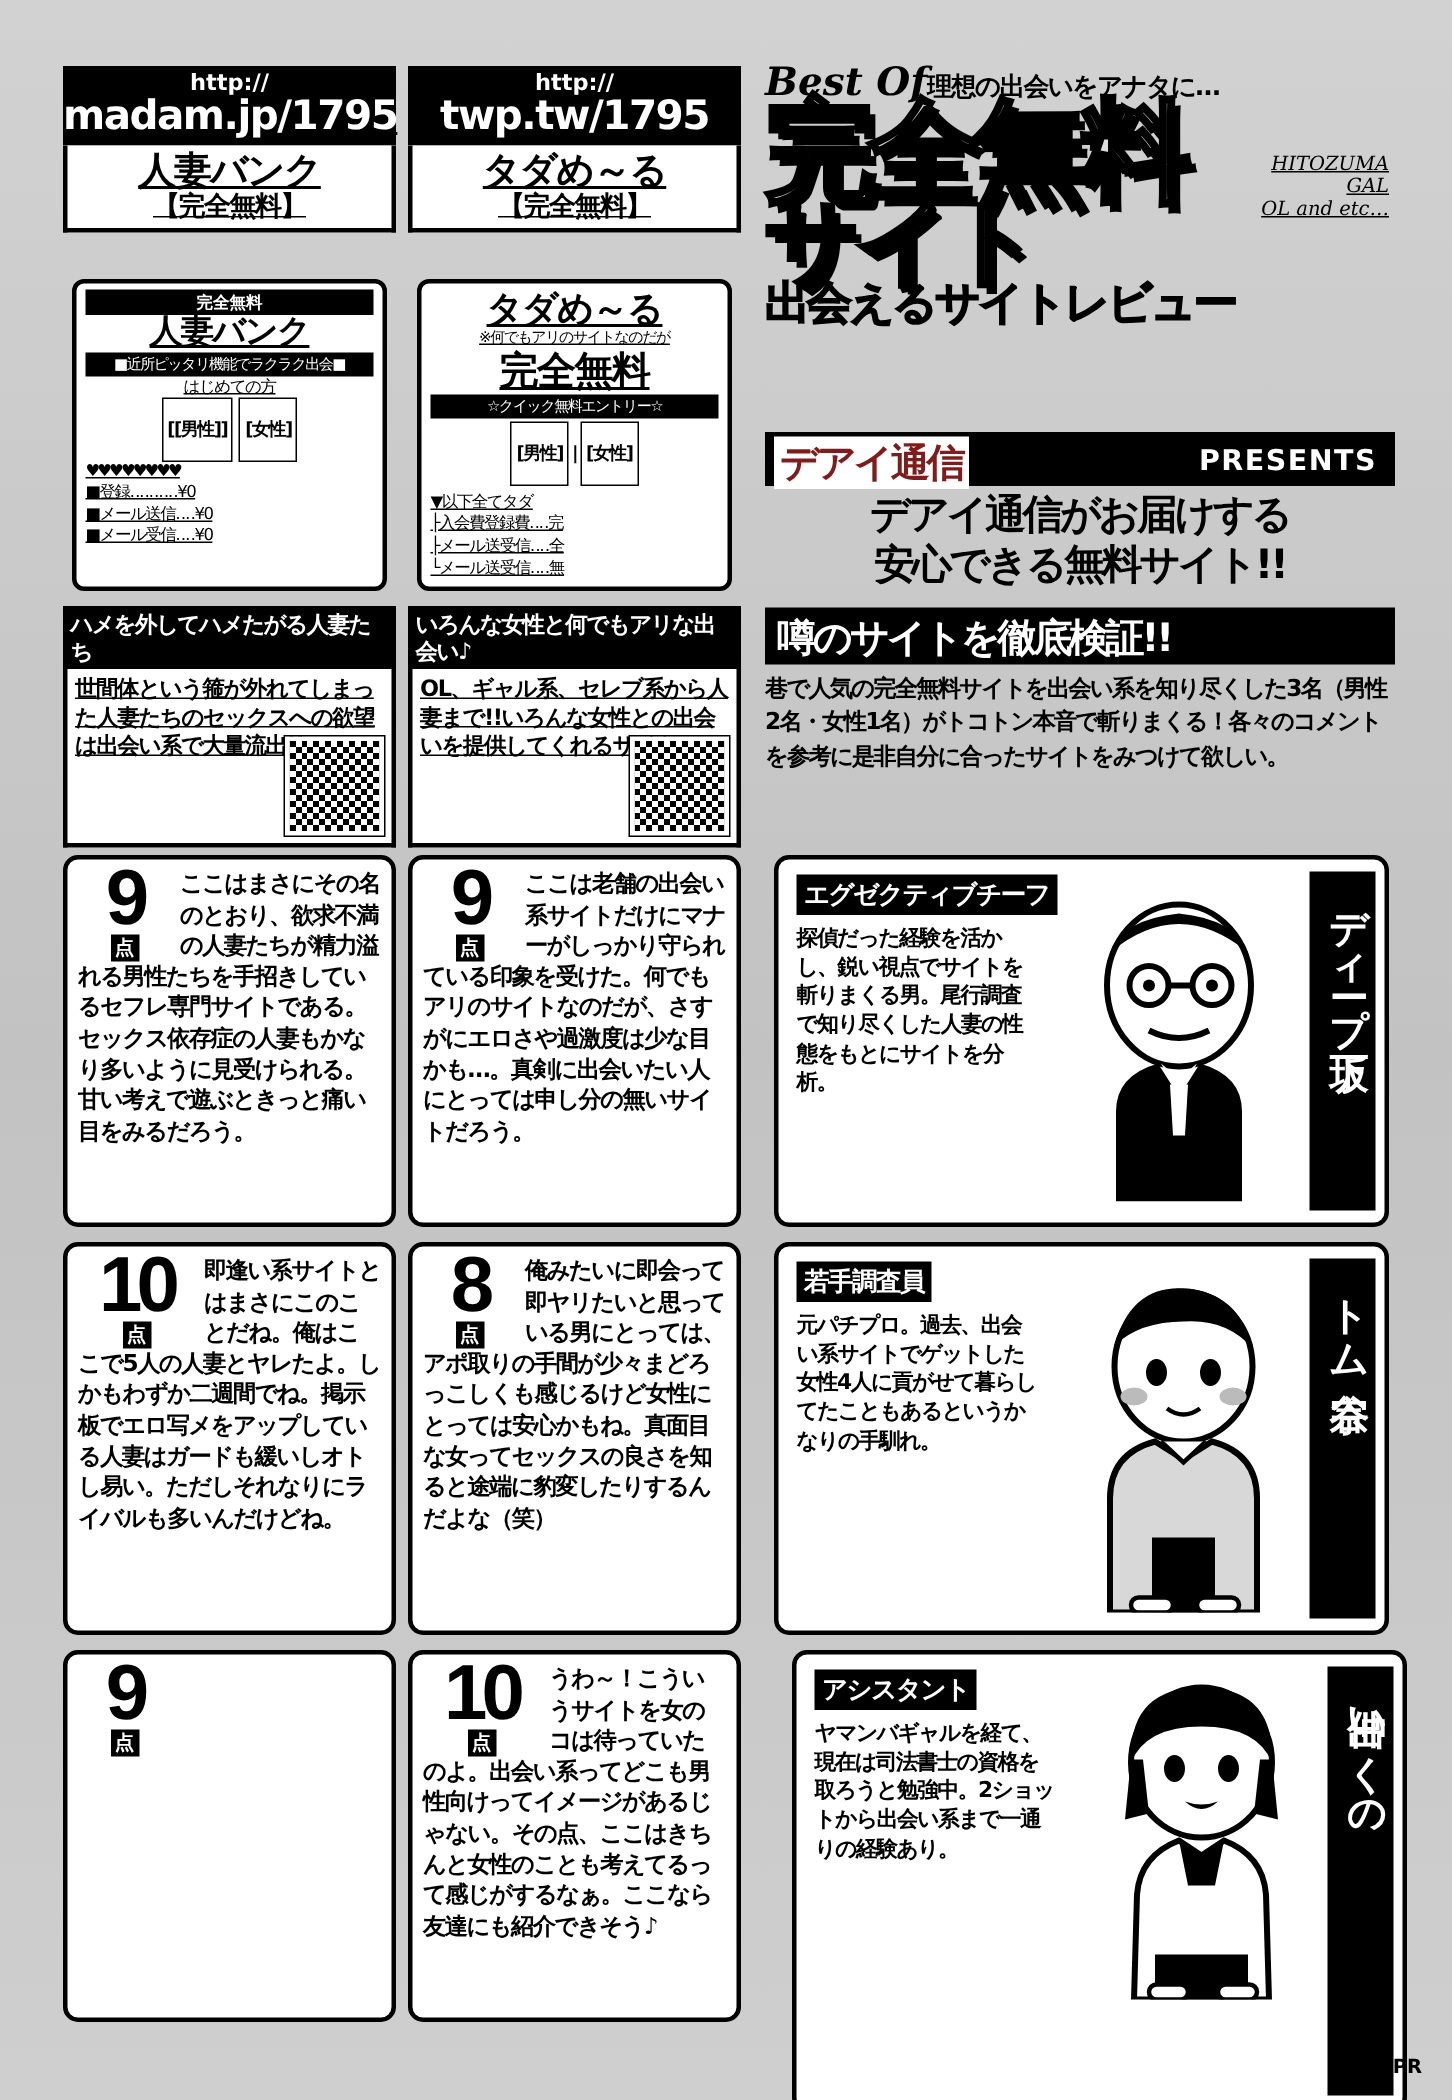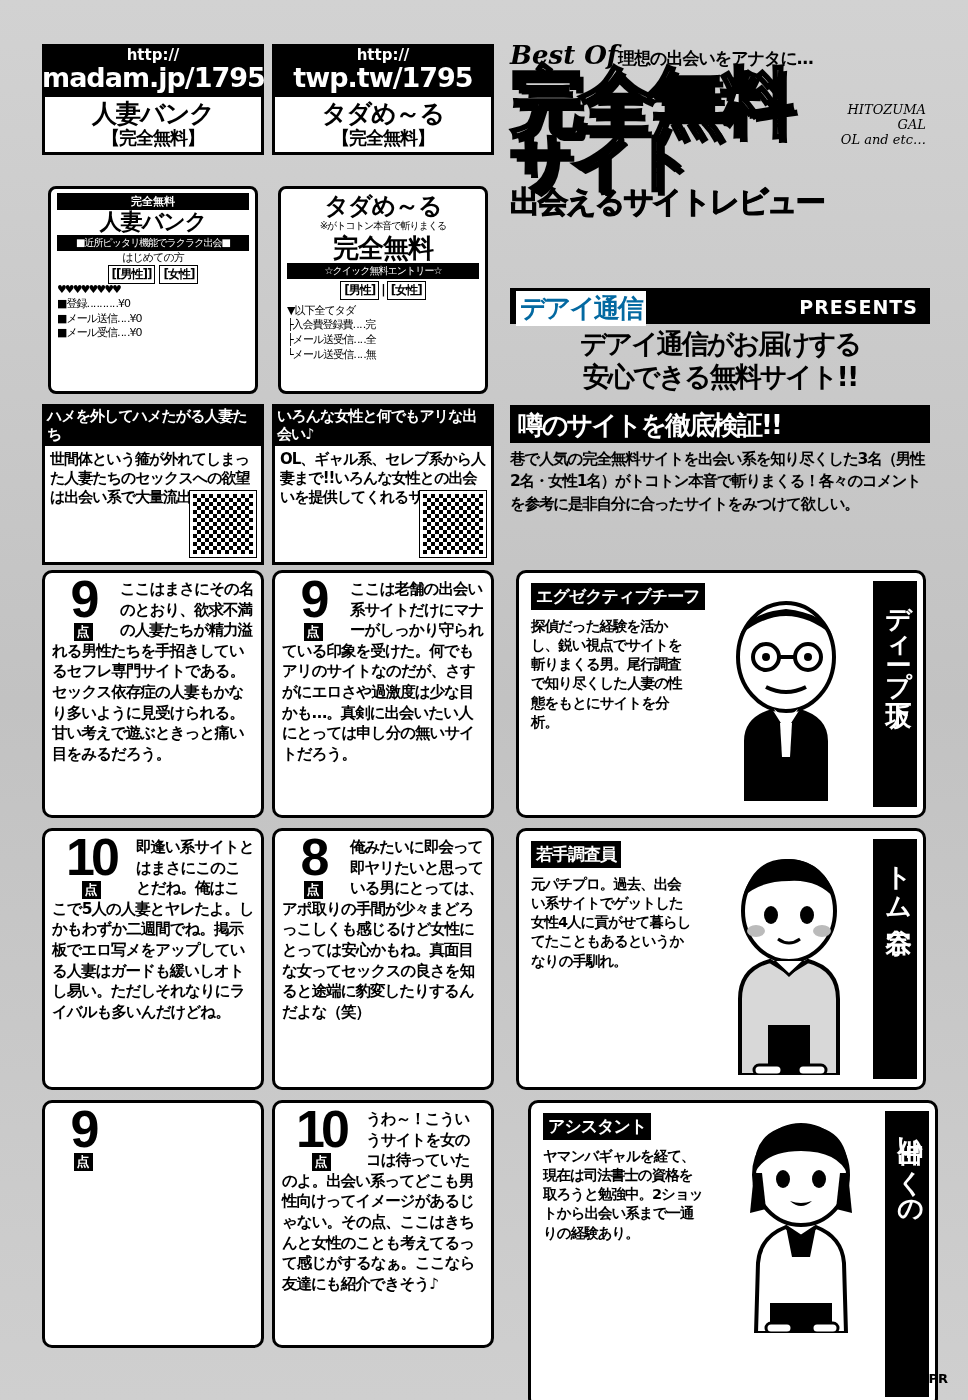--- a/index.html
+++ b/index.html
@@ -8,37 +8,37 @@
     background:#c9c9c9;
     font-family:"DejaVu Sans", sans-serif;
     position:relative;
     overflow:hidden;
   }
   .page{
     position:absolute;left:0;top:0;width:968px;height:1400px;
     background:linear-gradient(180deg,#d2d2d2 0%,#c2c2c2 50%,#cfcfcf 100%);
   }
   
-  .blk{position:absolute;box-sizing:border-box;}
+  .blk{position:absolute;box-sizing:border-box;text-decoration:underline;}
   .white{background:#fff;}
   .bdr{border:3px solid #000;}
   .ctr{text-align:center;}
   
   .urlbox{background:#000;color:#fff;text-align:center;padding:4px 0 6px;}
   .urlbox .u1{font-size:15px;font-weight:bold;letter-spacing:0px;line-height:1.05;}
   .urlbox .u2{font-size:27px;font-weight:bold;line-height:1.0;letter-spacing:-1px;}
   .titlebox{background:#fff;border:3px solid #000;border-top:none;text-align:center;padding:3px 0 4px;}
   .titlebox .t1{font-size:25px;font-weight:bold;letter-spacing:-1px;line-height:1.12;}
   .titlebox .t2{font-size:18px;font-weight:bold;letter-spacing:-1px;line-height:1.1;}
   .pv-hd{background:#000;color:#fff;text-align:center;font-weight:bold;font-size:11px;padding:1px 0;}
   .pv-big{text-align:center;font-weight:bold;font-size:22px;letter-spacing:-1px;line-height:1;margin:1px 0 2px;}
   .pv-bar{background:#000;color:#fff;font-size:10px;text-align:center;padding:1px 0;letter-spacing:-1px;}
   .pv-line{font-size:11px;line-height:1.25;letter-spacing:-1px;}
   .pv-btns{text-align:center;font-size:12px;font-weight:bold;letter-spacing:-1px;}
-  .pv-btns span{border:1px solid #000;padding:0 3px;margin:0 2px;display:inline-block;}
+  .pv-btns span{border:1px solid #000;padding:12px 3px;margin:0 2px;display:inline-block;}
   .pv-dots{font-size:11px;letter-spacing:-2px;line-height:1;}
   .pv-rows{font-size:11px;line-height:1.35;letter-spacing:-1px;}
   
   .capband{background:#000;color:#fff;font-weight:bold;font-size:15px;line-height:1.2;
            letter-spacing:-1px;text-align:left;padding:3px 5px;}
   
   .descbox{background:#fff;border:3px solid #000;border-top:none;padding:4px 5px;position:relative;}
   .descbox p{margin:0;font-size:15px;font-weight:bold;line-height:1.28;letter-spacing:-1px;}
   .qr{position:absolute;right:5px;bottom:5px;width:60px;height:60px;
       background:
@@ -46,25 +46,25 @@
         repeating-linear-gradient(90deg,#000 0 4px,#fff 4px 8px);
       background-blend-mode:difference;border:3px solid #fff;outline:1px solid #000;}
   
   .hero{position:absolute;left:510px;top:40px;width:420px;height:250px;}
   .hero .bestof{font-family:"DejaVu Serif",serif;font-style:italic;font-weight:bold;font-size:26px;}
   .hero .bestof small{font-family:"DejaVu Sans",sans-serif;font-style:normal;font-size:17px;font-weight:bold;letter-spacing:-1px;}
   .hero .big1{font-size:74px;font-weight:bold;letter-spacing:-4px;line-height:.85;
      color:#ddd;-webkit-text-stroke:3px #000;text-shadow:5px 5px 0 #000;}
   .hero .big2{font-size:62px;font-weight:bold;letter-spacing:-3px;line-height:.9;
      color:#ddd;-webkit-text-stroke:3px #000;text-shadow:5px 5px 0 #000;}
-  .hero .rom{font-family:"DejaVu Serif",serif;font-size:13px;font-style:italic;line-height:1.15;text-align:right;}
+  .hero .rom{font-family:"DejaVu Serif",serif;font-size:13px;font-style:italic;line-height:1.15;text-align:right;text-decoration:underline;}
   .hero .sub{font-size:30px;font-weight:bold;letter-spacing:-2px;-webkit-text-stroke:1px #000;}
   .presents{position:absolute;left:510px;top:288px;width:420px;height:36px;background:#000;color:#fff;}
   .presents .l{position:absolute;left:6px;top:3px;font-size:26px;font-weight:bold;letter-spacing:-2px;
-     background:#fff;color:#0369a1;padding:0 4px;}
+     background:#fff;color:#7f1d1d;padding:0 4px;}
   .presents .r{position:absolute;right:12px;top:8px;font-size:19px;font-weight:bold;letter-spacing:1px;}
   .leadtxt{position:absolute;left:510px;top:328px;width:420px;font-size:27px;font-weight:bold;
      letter-spacing:-2px;line-height:1.22;text-align:center;}
   .verifybar{position:absolute;left:510px;top:405px;width:420px;height:38px;background:#000;color:#fff;}
   .verifybar span{position:absolute;left:8px;top:3px;font-size:26px;font-weight:bold;letter-spacing:-2px;}
   .verifytxt{position:absolute;left:510px;top:448px;width:420px;font-size:15.5px;font-weight:bold;
      letter-spacing:-1.2px;line-height:1.45;}
   
   .card{position:absolute;background:#fff;border:3px solid #000;border-radius:10px;box-sizing:border-box;padding:6px 7px;}
   .score{float:left;width:62px;margin:0 6px 0 0;text-align:center;}
@@ -130,21 +130,21 @@
       <div class="u2">twp.tw/1795</div>
     </div>
     <div class="titlebox">
       <div class="t1">タダめ～る</div>
       <div class="t2">【完全無料】</div>
     </div>
   </div>
 
   <div class="blk white bdr" style="left:278px;top:186px;width:210px;height:208px;border-radius:8px;padding:4px 6px;">
     <div class="pv-big" style="font-size:24px;">タダめ～る</div>
-    <div class="pv-line ctr" style="font-size:10px;">※がトコトン本音で斬りまくる</div>
+    <div class="pv-line ctr" style="font-size:10px;">※何でもアリのサイトなのだが</div>
     <div class="pv-big" style="font-size:26px;margin:2px 0;">完全無料</div>
     <div class="pv-bar">☆クイック無料エントリー☆</div>
     <div class="pv-btns" style="margin-top:2px;">
       <span>[男性]</span>|<span>[女性]</span>
     </div>
     <div class="pv-rows" style="margin-top:4px;">
       <div>▼以下全てタダ</div>
       <div>├入会費登録費‥‥完</div>
       <div>├メール送受信‥‥全</div>
       <div>└メール送受信‥‥無</div>

